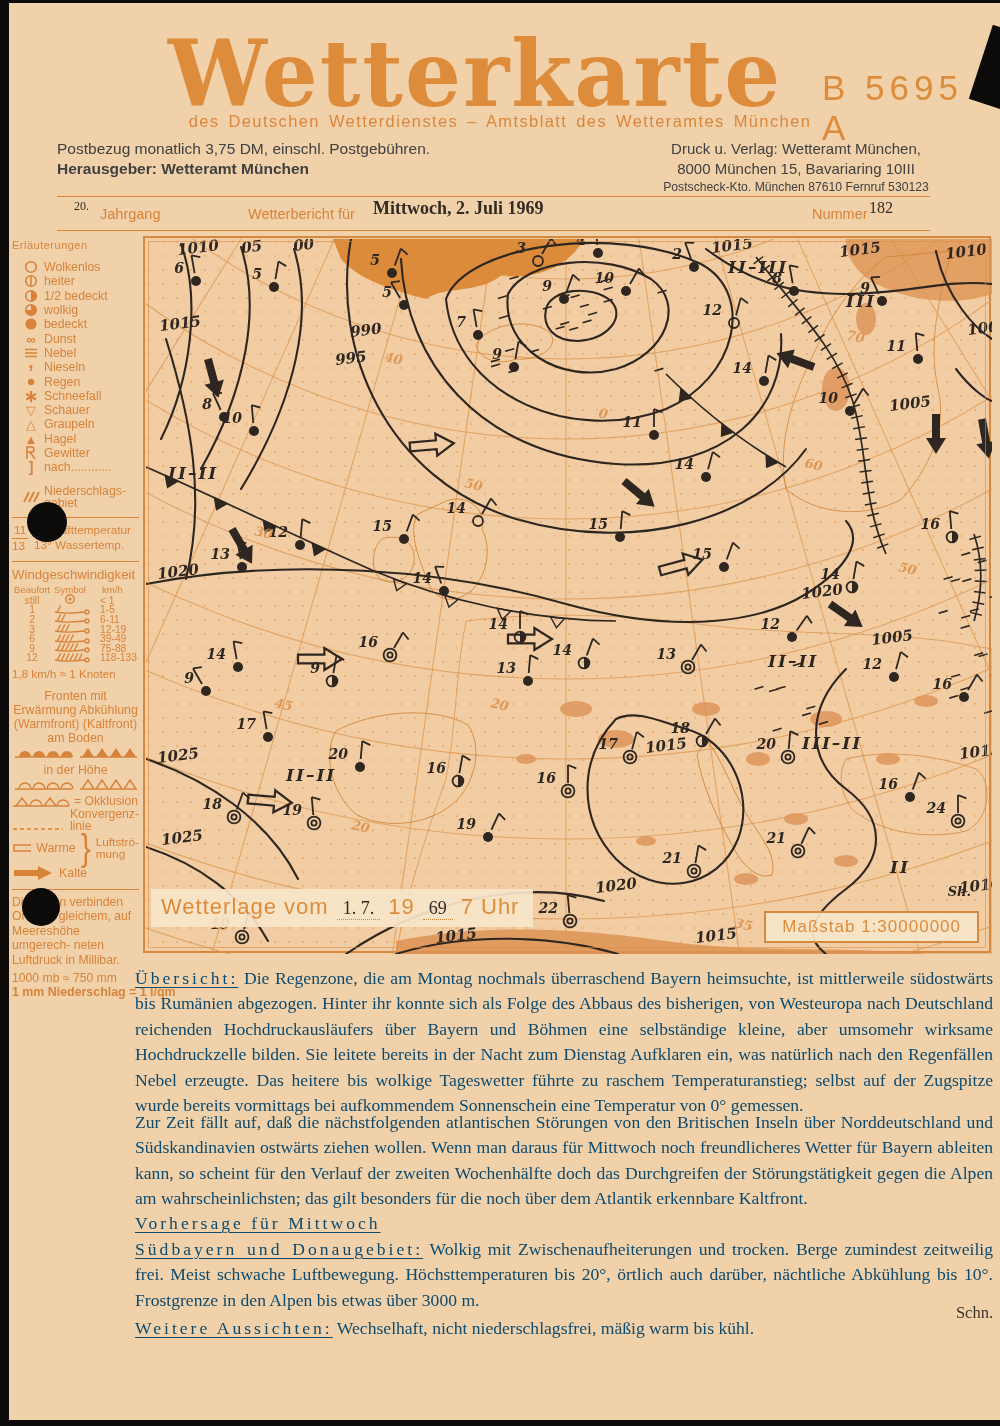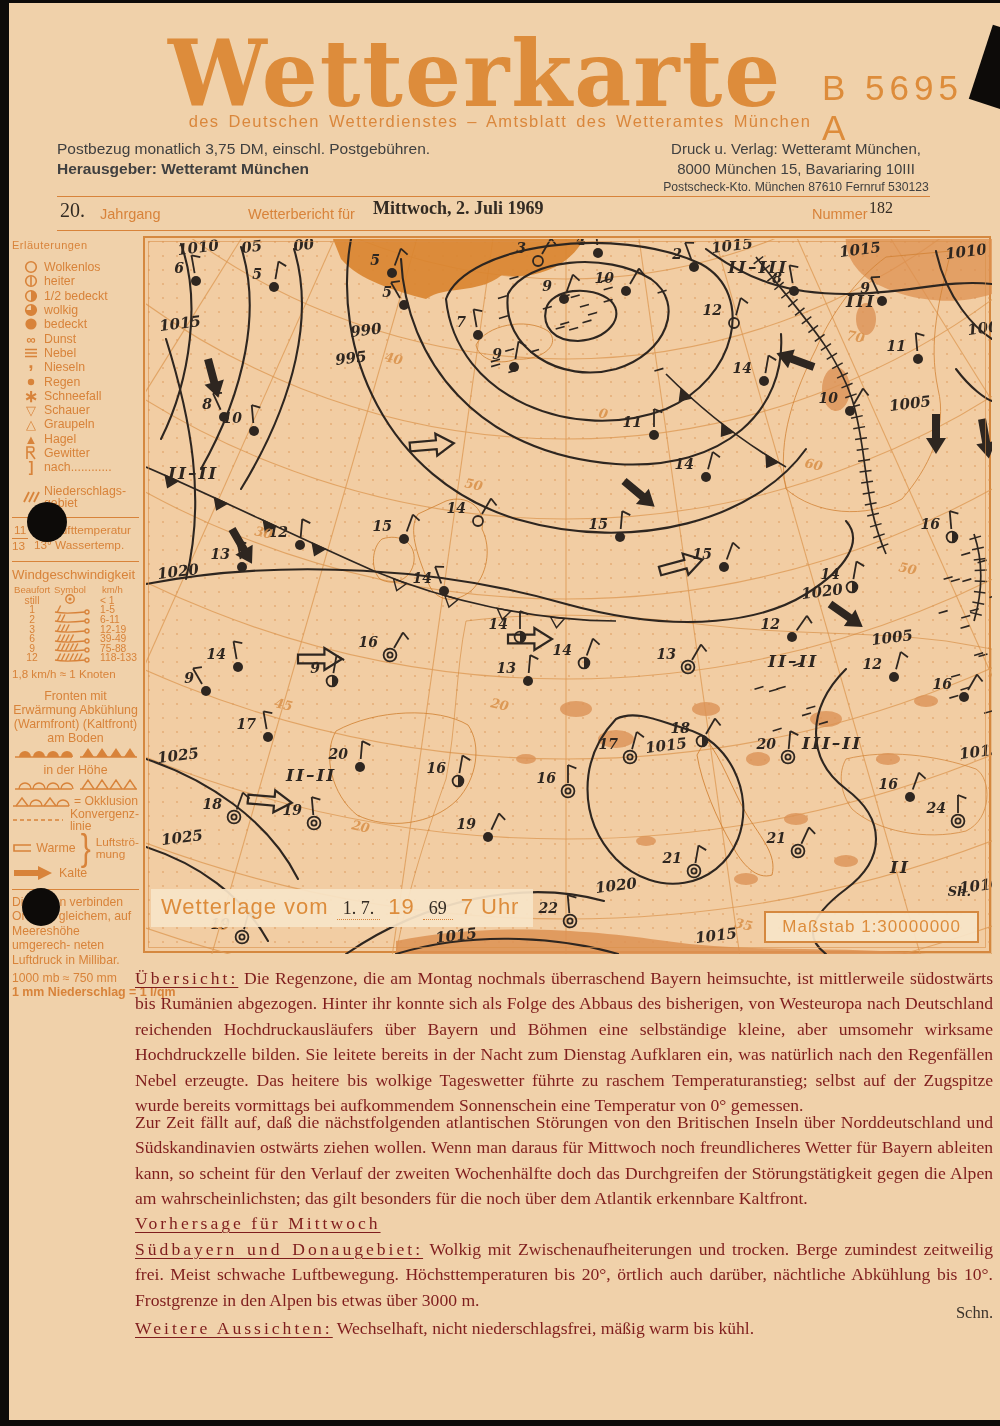--- a/index.html
+++ b/index.html
@@ -42,21 +42,21 @@
   #wind-head{display:flex;font-size:9.6px;margin-left:2px;}
   #wind-head span{display:block;}
   .wh1{width:40px;}.wh2{width:48px;}.wh3{width:36px;}
   .wrow{display:flex;align-items:center;height:9.6px;font-size:10.3px;}
   .wrow .c1{width:40px;text-align:center;}
   .wrow .c2{width:48px;}
   .wrow .c3{width:38px;white-space:nowrap;}
   #wind-note{font-size:11.6px;margin-top:4px;white-space:nowrap;}
   #fronts{margin-top:6px;text-align:center;font-size:12.4px;line-height:14px;}
   #fronts .sym{margin:1px 0;}
-  #fronts .inline{display:flex;align-items:center;justify-content:flex-start;text-align:left;font-size:12.2px;line-height:12.5px;}
+  #fronts .inline{display:flex;align-items:flex-end;justify-content:flex-start;text-align:left;font-size:12.2px;line-height:12.5px;}
   #fronts .flow{display:flex;align-items:center;gap:5px;margin-top:3px;font-size:12.4px;}
   #fronts .brace{font-size:30px;font-weight:400;transform:scaleY(1.2);}
   #fronts .flowlab{font-size:11.8px;line-height:12.5px;text-align:left;}
   #iso-note{font-size:12.2px;line-height:14.6px;margin-top:2px;}
   #iso-note .mb{margin-top:3px;white-space:nowrap;}
   #iso-note .pr{font-weight:bold;font-size:12.4px;white-space:nowrap;}
   
   #map{position:absolute;left:143px;top:236px;width:848px;height:717px;border:2px solid #d5883f;
        background:#f2cda3;box-sizing:border-box;}
   #map .inner-line{position:absolute;inset:3px;border:1px solid #d9904a;pointer-events:none;opacity:.6;}
@@ -73,21 +73,21 @@
   #caption{position:absolute;left:6px;bottom:24px;background:rgba(247,228,199,.93);padding:5px 14px 7px 10px;
            display:flex;align-items:baseline;gap:8px;z-index:5;}
   #caption .or{color:#dd8c3b;font-size:22px;letter-spacing:1px;}
   #caption .bl{font-family:"Liberation Serif",serif;color:#332b23;font-size:18px;
                border-bottom:1.6px dotted #d8833a;padding:0 6px;}
   #scalebox{position:absolute;right:10px;bottom:8px;border:2px solid #d5883f;background:rgba(247,228,199,.93);
             color:#dd8c3b;font-size:17px;letter-spacing:1px;padding:4px 16px;z-index:5;}
   #mapsig{position:absolute;right:18px;bottom:52px;font:italic bold 13px "DejaVu Serif",serif;color:#2e2620;z-index:5;}
   
   .bodytxt{position:absolute;left:135px;width:858px;font-family:"Liberation Serif",serif;
-           font-size:17.6px;line-height:25.4px;color:#7f1d1d;text-align:justify;}
+           font-size:17.6px;line-height:25.4px;color:#0c4a6e;text-align:justify;}
   .head-u{text-decoration:underline;text-underline-offset:3px;letter-spacing:3px;}
   #sig{position:absolute;left:135px;top:1303px;width:858px;text-align:right;
        font-family:"Liberation Serif",serif;font-size:16.5px;color:#3b332b;padding-right:8px;}
 </style>
 </head>
 <body>
 
 <div id="page">
 
   <div id="title">Wetterkarte</div>
@@ -98,21 +98,21 @@
     <div>Postbezug monatlich 3,75 DM, einschl. Postgebühren.</div>
     <div class="b">Herausgeber: Wetteramt München</div>
   </div>
   <div class="info" id="info-right">
     <div>Druck u. Verlag: Wetteramt München,</div>
     <div>8000 München 15, Bavariaring 10III</div>
     <div class="s">Postscheck-Kto. München 87610   Fernruf 530123</div>
   </div>
 
   <div class="rule" id="rule1"></div>
-  <span class="issue-black" style="left:60px;top:199px;font-size:20px;">20.</span>
+  <span class="issue-black" style="left:74px;top:199px;font-size:12px;">20.</span>
   <span class="issue-item" style="left:100px;top:206px;">Jahrgang</span>
   <span class="issue-item" style="left:248px;top:206px;">Wetterbericht für</span>
   <span class="issue-black" style="left:373px;top:198px;font-size:18px;font-weight:bold;">Mittwoch, 2. Juli 1969</span>
   <span class="issue-item" style="left:812px;top:206px;">Nummer</span>
   <span class="issue-black" style="left:869px;top:199px;font-size:16px;">182</span>
   <div class="rule" id="rule2"></div>
 
   <div id="sidebar">
     <div id="legend-title">Erläuterungen</div>
     <div id="legend-items">

